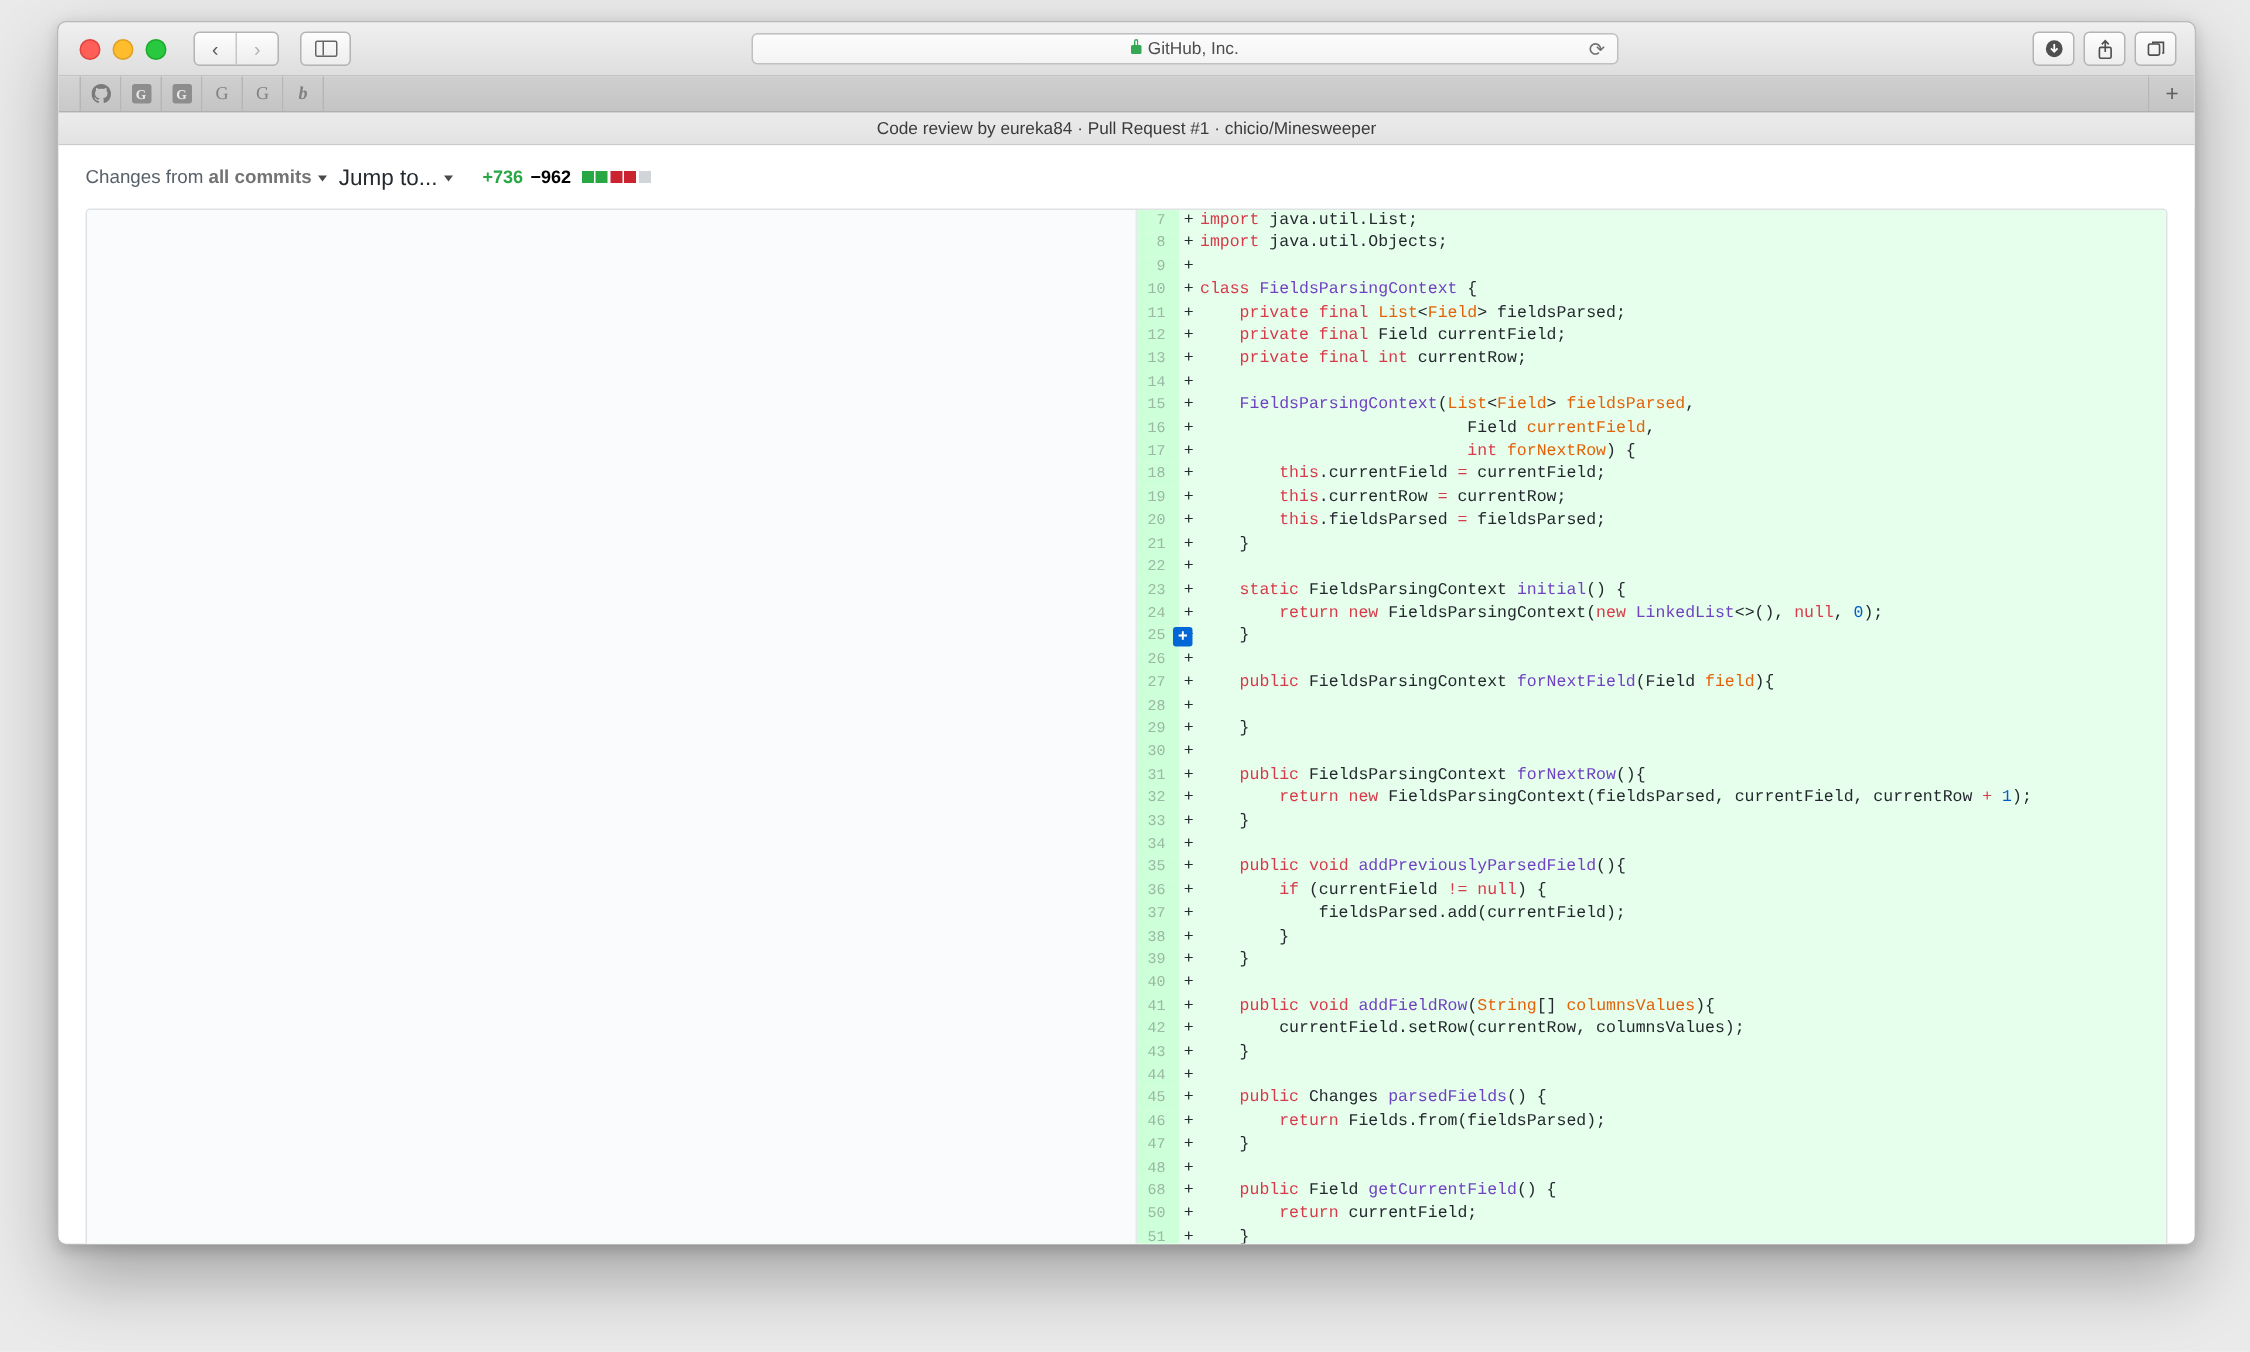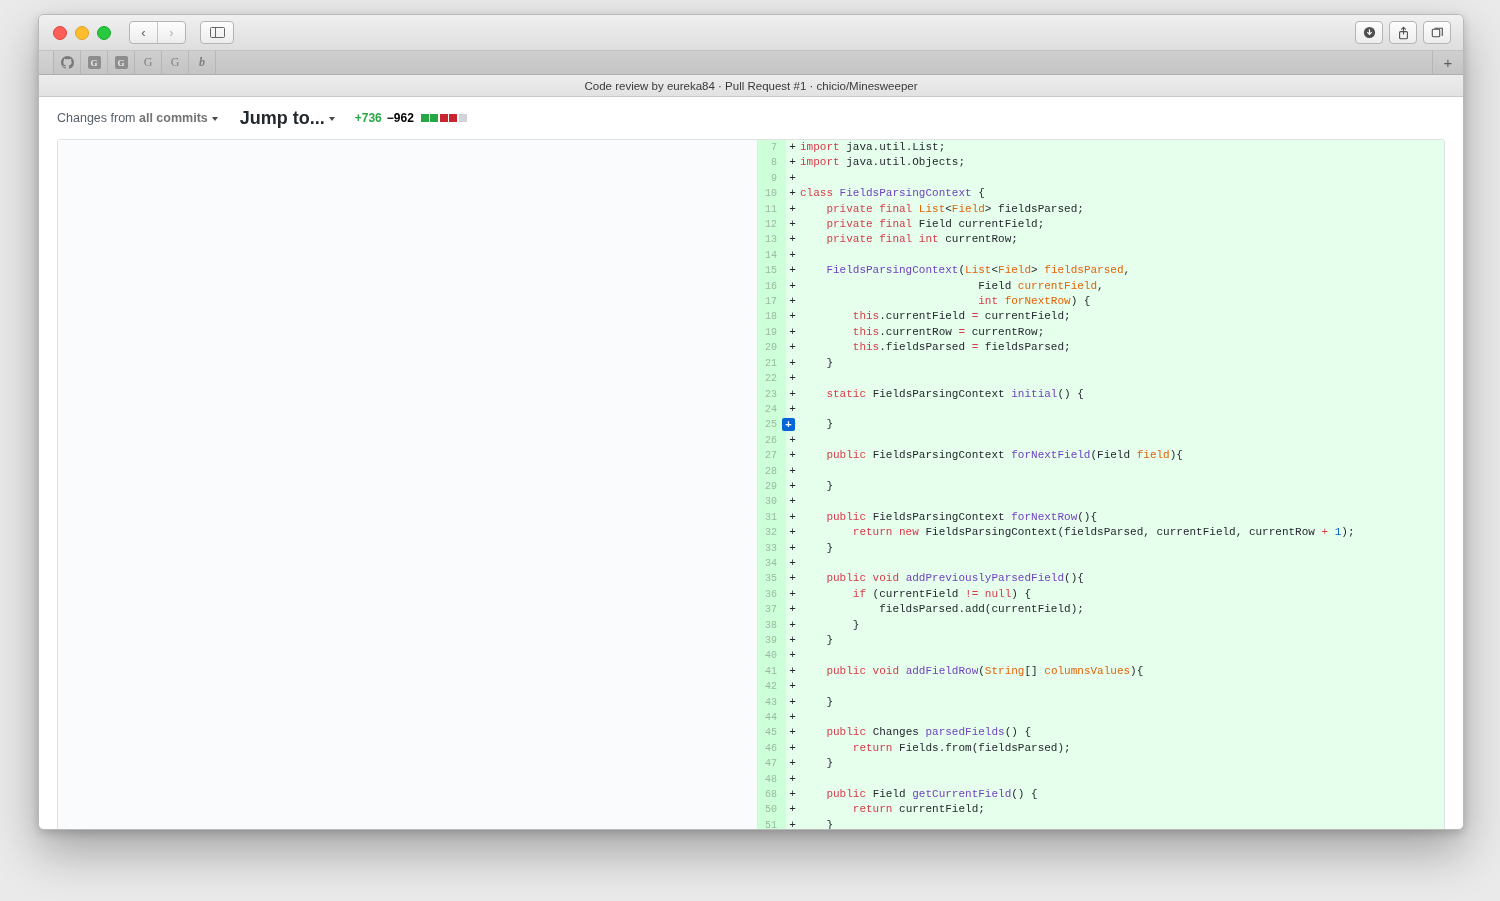--- a/index.html
+++ b/index.html
@@ -243,21 +243,21 @@
   .chg-from b { color: #737373; font-weight: bold; }
   .caret {
     display: inline-block;
     width: 0; height: 0;
     border-left: 3.5px solid transparent;
     border-right: 3.5px solid transparent;
     border-top: 4px solid #4a4a4a;
     margin-left: 4px;
     vertical-align: middle;
   }
-  .jumpto { margin-left: 22px; color: #24292e; font-weight: bold; font-size: 18px; }
+  .jumpto { margin-left: 8px; color: #24292e; font-weight: normal; font-size: 15px; }
   .diffstat {
     margin-left: 20px;
     display: flex; align-items: center; gap: 5px;
     font-size: 12px;
     font-weight: bold;
   }
   .plus-n  { color: #28a745; }
   .minus-n { color: #000000; }
   .blocks { display: flex; gap: 1.5px; margin-left: 2px; }
   .blk { width: 8px; height: 8px; }
@@ -414,20 +414,27 @@
 
     <div class="nav-group">
       <div class="nav-btn">‹</div>
       <div class="nav-btn disabled">›</div>
     </div>
 
     <div class="sidebar-btn">
       <span class="sidebar-glyph"></span>
     </div>
 
+    <div class="addressbar">
+      <div class="addr-inner">
+        <span class="lock"></span>
+        <span>GitHub, Inc.</span>
+      </div>
+      <span class="reload">⟳</span>
+    </div>
 
     <div class="right-tools">
       <div class="tool-btn">
         <svg width="13" height="13" viewBox="0 0 13 13">
           <circle cx="6.5" cy="6.5" r="5.6" fill="#4f4f4f"></circle>
           <path d="M6.5 3.3 L6.5 8.0 M4.3 6.2 L6.5 8.5 L8.7 6.2" stroke="#fff" stroke-width="1.2" fill="none"></path>
         </svg>
       </div>
       <div class="tool-btn">
         <svg width="13" height="14" viewBox="0 0 13 14">
@@ -589,20 +596,21 @@
               <div class="code"></div>
             </div>
             <div class="code-row">
               <div class="ln">23</div>
               <div class="marker">+</div>
               <div class="code"><span>    </span><span class="k">static </span><span>FieldsParsingContext </span><span class="t">initial</span><span>() {</span></div>
             </div>
             <div class="code-row">
               <div class="ln">24</div>
               <div class="marker">+</div>
+              <div class="code"><span>        </span><span class="k">return new </span><span>FieldsParsingContext(</span><span class="k">new </span><span class="t">LinkedList</span><span>&lt;&gt;(), </span><span class="k">null</span><span>, </span><span class="n">0</span><span>);</span></div>
             </div>
             <div class="code-row">
               <div class="ln">25<span class="addbtn">+</span></div>
               <div class="marker">+</div>
               <div class="code"><span>    }</span></div>
             </div>
             <div class="code-row">
               <div class="ln">26</div>
               <div class="marker">+</div>
               <div class="code"></div>
@@ -677,20 +685,21 @@
               <div class="code"></div>
             </div>
             <div class="code-row">
               <div class="ln">41</div>
               <div class="marker">+</div>
               <div class="code"><span>    </span><span class="k">public void </span><span class="t">addFieldRow</span><span>(</span><span class="ty">String</span><span>[] </span><span class="ty">columnsValues</span><span>){</span></div>
             </div>
             <div class="code-row">
               <div class="ln">42</div>
               <div class="marker">+</div>
+              <div class="code"><span>        currentField.setRow(currentRow, columnsValues);</span></div>
             </div>
             <div class="code-row">
               <div class="ln">43</div>
               <div class="marker">+</div>
               <div class="code"><span>    }</span></div>
             </div>
             <div class="code-row">
               <div class="ln">44</div>
               <div class="marker">+</div>
               <div class="code"></div>

